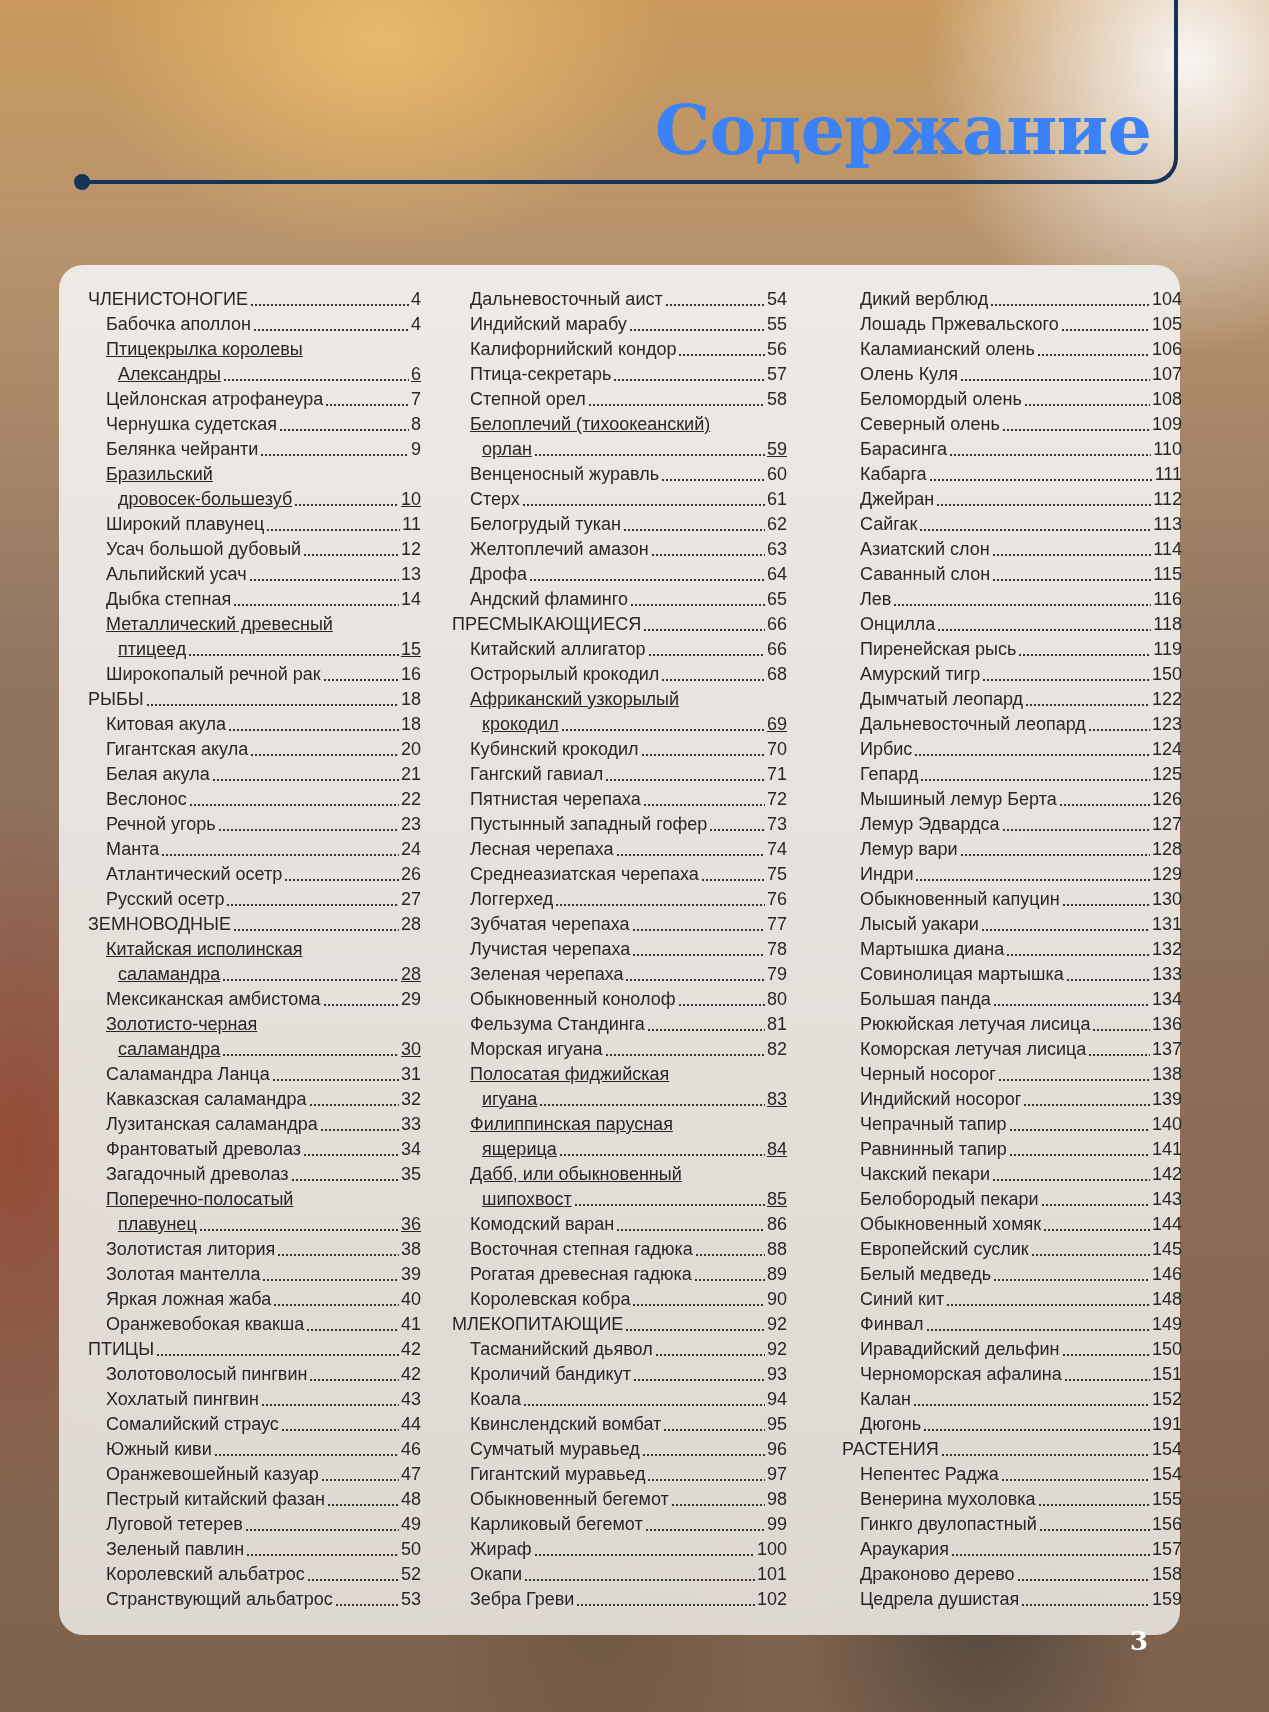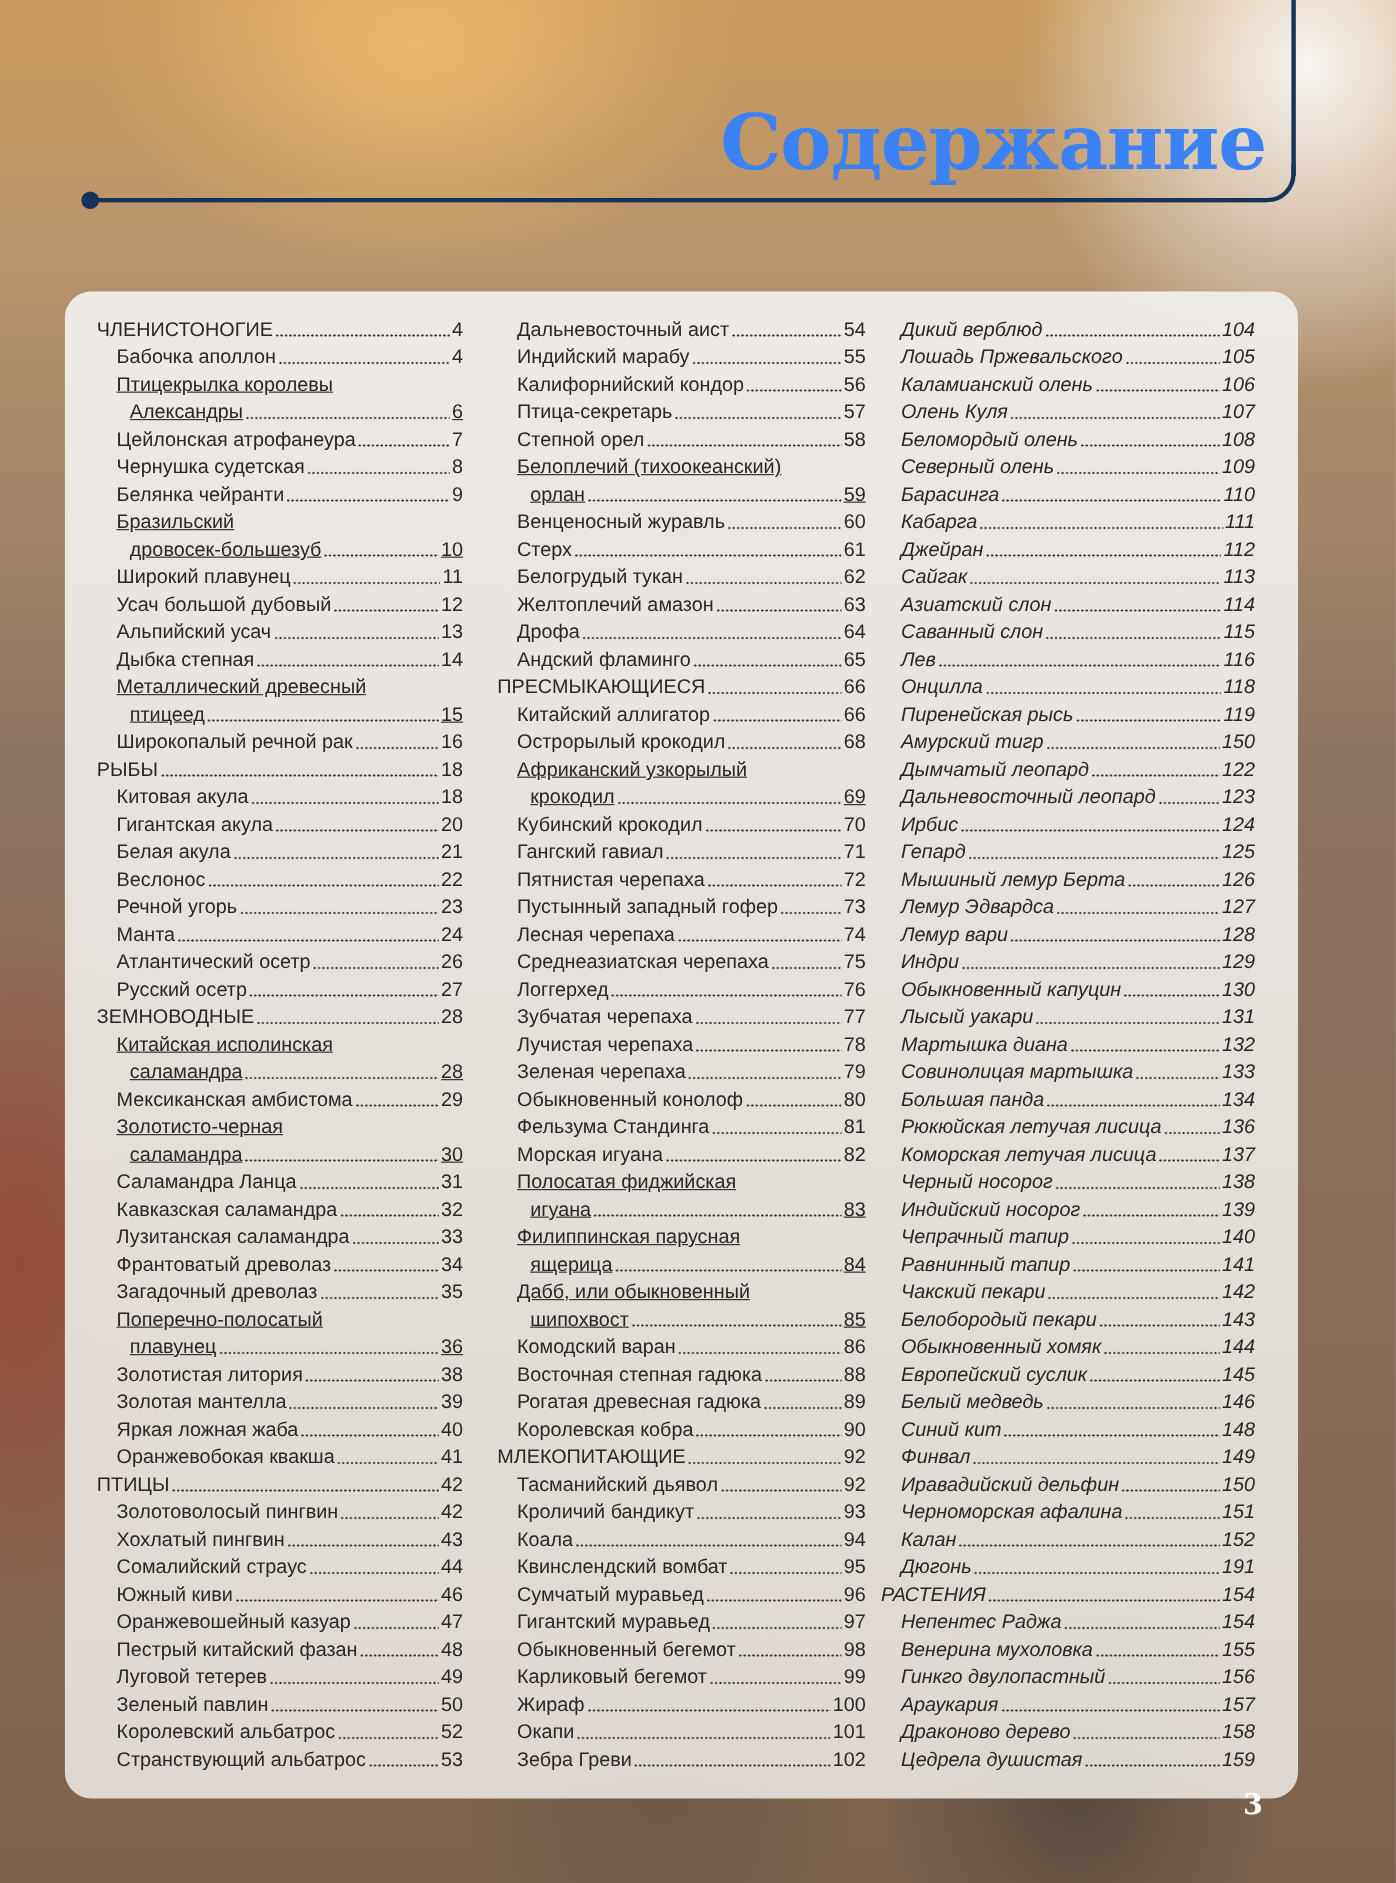--- a/index.html
+++ b/index.html
@@ -41,21 +41,21 @@
       position: absolute; left: 59px; top: 217px; width: 1121px; height: 1370px;
       background: linear-gradient(180deg, rgba(240,237,233,0.96), rgba(226,220,215,0.96));
       border-radius: 24px;
       margin-top: 48px;
     }
     .toc-column {
       position: absolute; top: 22px; font-size: 18px; line-height: 25px; color: #2b2623;
     }
     .col-1 { left: 29px; width: 333px; }
     .col-2 { left: 393px; width: 335px; }
-    .col-3 { left: 742px; width: 340px; font-style: italic; }
+    .col-3 { left: 783px; width: 340px; }
     .toc-row { display: flex; align-items: flex-end; white-space: nowrap; height: 25px; }
     .toc-row.section { padding-left: 0; }
     .toc-row.item { padding-left: 18px; }
     .toc-row.cont { padding-left: 30px; text-decoration: underline; }
     .toc-row.label-only { padding-left: 18px; text-decoration: underline; }
     .toc-title { flex: 0 0 auto; }
     .toc-dots {
       flex: 1 1 auto; margin: 0 2px 6px 2px; height: 2px;
       background-image: radial-gradient(circle, #3a3430 0.9px, transparent 1.1px);
       background-size: 4px 2px; background-repeat: repeat-x; background-position: left center;

